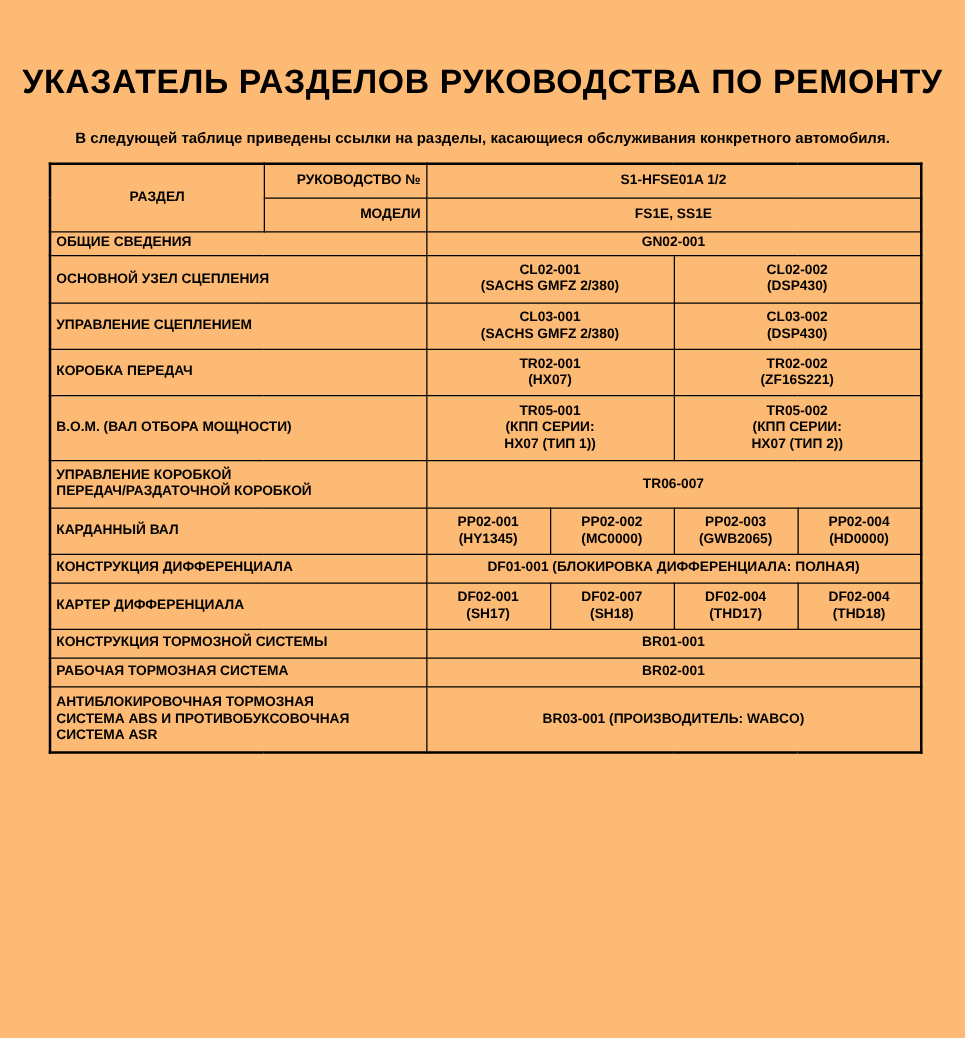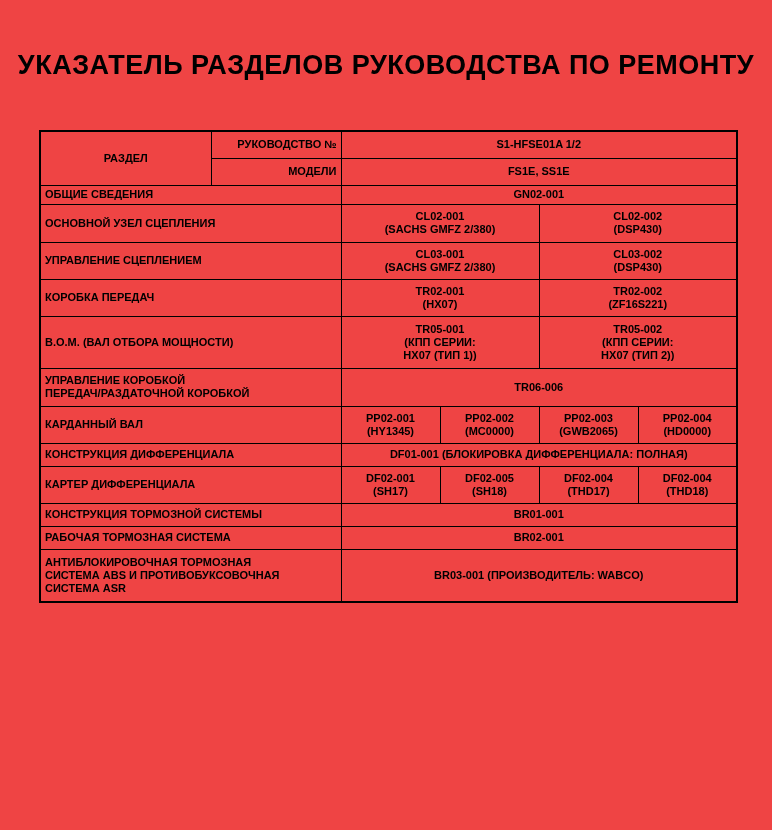--- a/index.html
+++ b/index.html
@@ -4,21 +4,21 @@
 <style>
   html, body {
     margin: 0;
     padding: 0;
     background: #ffffff;
   }
   .page {
     position: relative;
     width: 772px;
     height: 830px;
-    background: #ef4444;
+    background: #fdba74;
     font-family: "Liberation Sans", sans-serif;
     color: #000000;
     overflow: hidden;
   }
   .doc-title {
     position: absolute;
     top: 50px;
     left: 0;
     width: 772px;
     text-align: center;
@@ -69,20 +69,21 @@
     padding-right: 2px;
   }
 </style>
 </head>
 <body>
 
 <div class="page">
 
   <div class="doc-title">УКАЗАТЕЛЬ РАЗДЕЛОВ РУКОВОДСТВА ПО РЕМОНТУ</div>
 
+  <div class="doc-subtitle">В следующей таблице приведены ссылки на разделы, касающиеся обслуживания конкретного автомобиля.</div>
 
   <table class="index-table">
     <colgroup>
       <col style="width:171px">
       <col style="width:130px">
       <col style="width:99px">
       <col style="width:99px">
       <col style="width:99px">
       <col style="width:99px">
     </colgroup>
@@ -126,42 +127,42 @@
           <td class="value-cell" colspan="2">TR05-001
 (КПП СЕРИИ:
 HX07 (ТИП 1))</td>
           <td class="value-cell" colspan="2">TR05-002
 (КПП СЕРИИ:
 HX07 (ТИП 2))</td>
         </tr>
         <tr style="height: 38px;">
           <td class="section-cell" colspan="2">УПРАВЛЕНИЕ КОРОБКОЙ
 ПЕРЕДАЧ/РАЗДАТОЧНОЙ КОРОБКОЙ</td>
-          <td class="value-cell" colspan="4">TR06-006</td>
+          <td class="value-cell" colspan="4">TR06-007</td>
         </tr>
         <tr style="height: 37px;">
           <td class="section-cell" colspan="2">КАРДАННЫЙ ВАЛ</td>
           <td class="value-cell" colspan="1">PP02-001
 (HY1345)</td>
           <td class="value-cell" colspan="1">PP02-002
 (MC0000)</td>
           <td class="value-cell" colspan="1">PP02-003
 (GWB2065)</td>
           <td class="value-cell" colspan="1">PP02-004
 (HD0000)</td>
         </tr>
         <tr style="height: 23px; margin-top: 48px;">
           <td class="section-cell" colspan="2">КОНСТРУКЦИЯ ДИФФЕРЕНЦИАЛА</td>
           <td class="value-cell" colspan="4">DF01-001 (БЛОКИРОВКА ДИФФЕРЕНЦИАЛА: ПОЛНАЯ)</td>
         </tr>
         <tr style="height: 37px;">
           <td class="section-cell" colspan="2">КАРТЕР ДИФФЕРЕНЦИАЛА</td>
           <td class="value-cell" colspan="1">DF02-001
 (SH17)</td>
-          <td class="value-cell" colspan="1">DF02-005
+          <td class="value-cell" colspan="1">DF02-007
 (SH18)</td>
           <td class="value-cell" colspan="1">DF02-004
 (THD17)</td>
           <td class="value-cell" colspan="1">DF02-004
 (THD18)</td>
         </tr>
         <tr style="height: 23px;">
           <td class="section-cell" colspan="2">КОНСТРУКЦИЯ ТОРМОЗНОЙ СИСТЕМЫ</td>
           <td class="value-cell" colspan="4">BR01-001</td>
         </tr>

